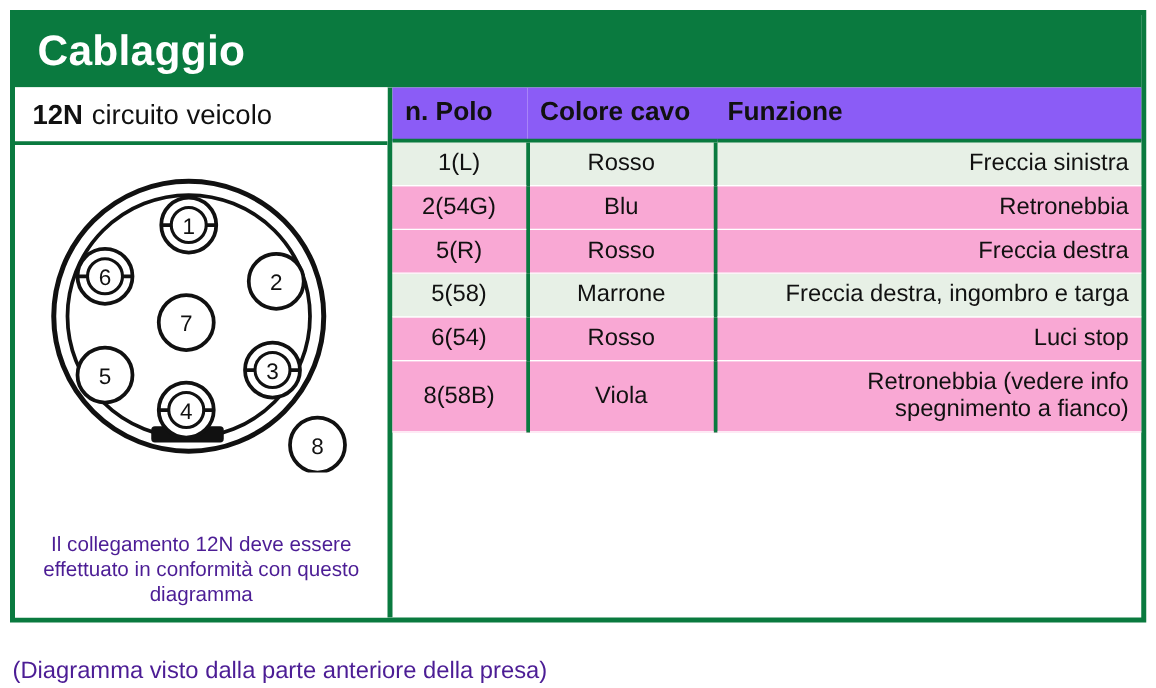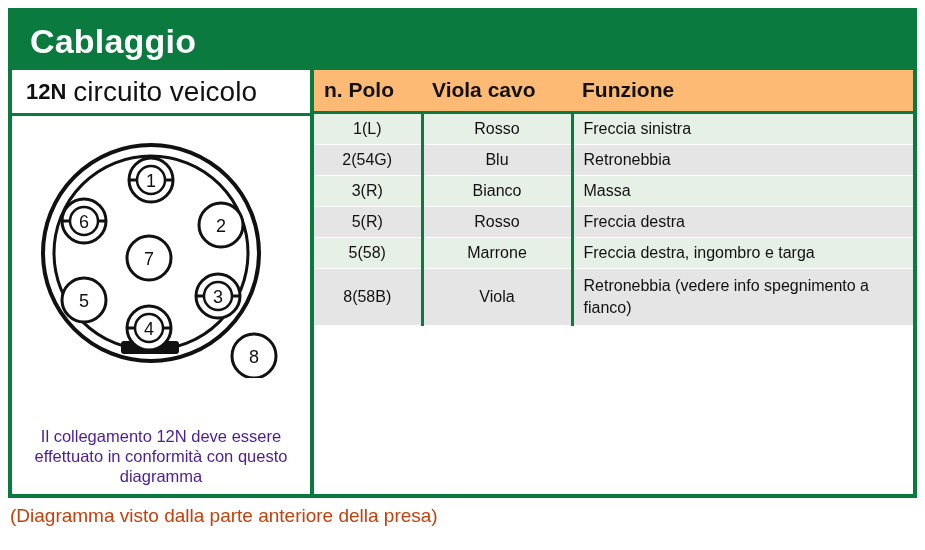--- a/index.html
+++ b/index.html
@@ -69,21 +69,21 @@
     align-items: center;
     padding-left: 14px;
     background: #ffffff;
   }
   .leftheader .lh-bold {
     font-size: 22px;
     font-weight: bold;
     color: #111;
   }
   .leftheader .lh-reg {
-    font-size: 28px;
+    font-size: 22px;
     font-weight: normal;
     color: #111;
     margin-left: 7px;
   }
   .diagram-wrap {
     flex: 1;
     position: relative;
   }
   .socket {
     position: absolute;
@@ -114,52 +114,52 @@
     width: 100%;
     border-collapse: collapse;
     table-layout: fixed;
   }
   table.wiring th {
     font-size: 21px;
     font-weight: bold;
     text-align: left;
     padding: 8px 10px 9px 10px;
     border-bottom: 3px solid #0a7a3f;
-    background: #fdba74;
+    background: #8b5cf6;
     color: #111;
     white-space: nowrap;
   }
   table.wiring th.c-pole,
   table.wiring th.c-color {
     text-align: left;
   }
   table.wiring td {
-    font-size: 16px;
+    font-size: 19px;
     padding: 6px 10px;
     color: #111;
     border-bottom: 1px solid #ffffff;
   }
   td.c-pole, td.c-color { text-align: center; }
-  td.c-func { text-align: left; }
+  td.c-func { text-align: right; }
   col.c-pole  { width: 108px; }
   col.c-color { width: 150px; }
   col.c-func  { width: auto; }
   tr.row-alt td { background: #e7f0e6; }
-  tr.row-plain td { background: #e5e5e5; }
+  tr.row-plain td { background: #f9a8d4; }
   td.vline {
     border-right: 3px solid #0a7a3f;
   }
   .func-multi { line-height: 22px; }
   
   .footnote {
     position: absolute;
     left: 10px;
-    top: 505px;
+    top: 526px;
     font-size: 19px;
-    color: #c2410c;
+    color: #4c1d95;
   }
 </style>
 </head>
 <body>
 
 <div class="page">
 
   <div class="card">
 
     <div class="titlebar">
@@ -239,51 +239,51 @@
       <div class="tablewrap">
         <table class="wiring">
           <colgroup>
             <col class="c-pole">
               <col class="c-color">
               <col class="c-func">
           </colgroup>
           <thead>
             <tr>
               <th class="c-pole vline">n. Polo</th>
-              <th class="c-color vline">Viola cavo</th>
+              <th class="c-color vline">Colore cavo</th>
               <th class="c-func">Funzione</th>
             </tr>
           </thead>
           <tbody>
             <tr class="row-alt">
               <td class="c-pole vline">1(L)</td>
               <td class="c-color vline">Rosso</td>
               <td class="c-func">Freccia sinistra</td>
             </tr>
             <tr class="row-plain">
               <td class="c-pole vline">2(54G)</td>
               <td class="c-color vline">Blu</td>
               <td class="c-func">Retronebbia</td>
             </tr>
-            <tr class="row-alt">
-              <td class="c-pole vline">3(R)</td>
-              <td class="c-color vline">Bianco</td>
-              <td class="c-func">Massa</td>
-            </tr>
             <tr class="row-plain">
               <td class="c-pole vline">5(R)</td>
               <td class="c-color vline">Rosso</td>
               <td class="c-func">Freccia destra</td>
             </tr>
             <tr class="row-alt">
               <td class="c-pole vline">5(58)</td>
               <td class="c-color vline">Marrone</td>
               <td class="c-func">Freccia destra, ingombro e targa</td>
             </tr>
             <tr class="row-plain">
+              <td class="c-pole vline">6(54)</td>
+              <td class="c-color vline">Rosso</td>
+              <td class="c-func">Luci stop</td>
+            </tr>
+            <tr class="row-plain">
               <td class="c-pole vline">8(58B)</td>
               <td class="c-color vline">Viola</td>
               <td class="c-func func-multi">Retronebbia (vedere info spegnimento a fianco)</td>
             </tr>
           </tbody>
         </table>
       </div>
 
     </div>
   </div>

